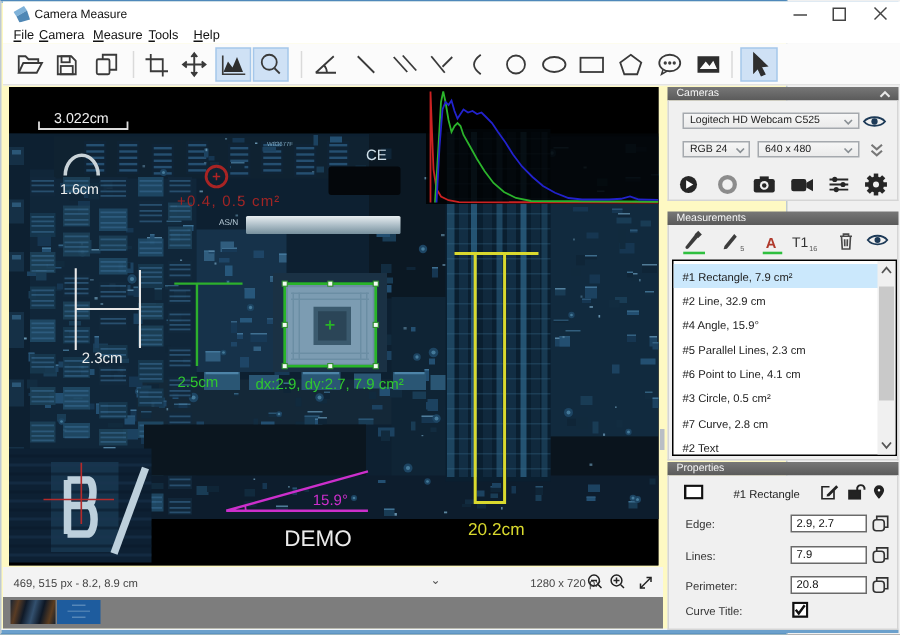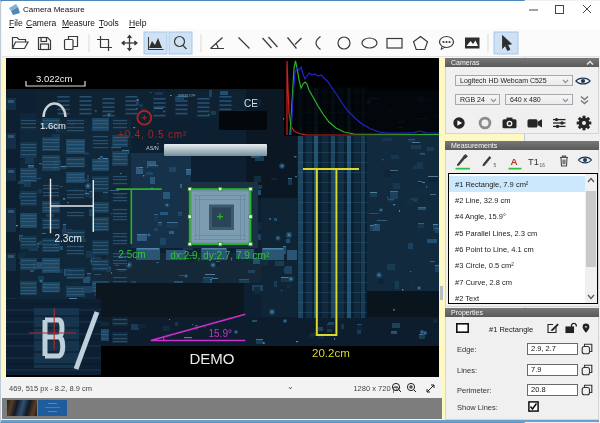--- a/index.html
+++ b/index.html
@@ -1254,21 +1254,21 @@
         <path d="M24.5,4.8 L24.5,3.2 A2.5,2.5 0 0 1 29.3,3.2 L29.3,4.5" stroke-width="1.3"></path>
   <path d="M39,1.5 A3.4,3.4 0 0 1 42.4,4.9 C42.4,7.2 39,10.6 39,10.6 C39,10.6 35.6,7.2 35.6,4.9 A3.4,3.4 0 0 1 39,1.5 Z" fill="#222" stroke="none"></path>
         <circle cx="39" cy="4.8" r="1.4" fill="#fff"></circle>
  </svg>
  <span class="lbl" style="left:12px;top:287px">Edge:</span>
  <div class="tbx" style="left:82px;top:285px;width:51px;height:12px">2.9, 2.7</div>
  <span class="lbl" style="left:12px;top:308px">Lines:</span>
  <div class="tbx" style="left:82px;top:306px;width:51px;height:12px">7.9</div>
  <span class="lbl" style="left:12px;top:328px">Perimeter:</span>
  <div class="tbx" style="left:82px;top:326px;width:51px;height:12px">20.8</div>
- <span class="lbl" style="left:12px;top:345px">Show Lines:</span>
+ <span class="lbl" style="left:12px;top:345px">Curve Title:</span>
  <svg class="abs" style="left:83px;top:343px" width="11" height="11" viewBox="0 0 11 11">
         <rect x="0.9" y="0.9" width="9.2" height="9.2" fill="#fff" stroke="#111" stroke-width="1.5"></rect>
         <path d="M2.5,5.5 L4.5,8 L8.5,2.5" fill="none" stroke="#111" stroke-width="1.6"></path>
       </svg>
  <svg class="abs" style="left:136px;top:285px" width="12" height="12" viewBox="0 0 12 12" fill="none" stroke="#333" stroke-width="1.1">
         <path d="M3.5,3.5 L3.5,1.2 L10.8,1.2 L10.8,8.5 L8.5,8.5"></path>
         <rect x="1.2" y="3.5" width="7.3" height="7.3" rx="2"></rect>
       </svg>
  <svg class="abs" style="left:136px;top:306px" width="12" height="12" viewBox="0 0 12 12" fill="none" stroke="#333" stroke-width="1.1">
         <path d="M3.5,3.5 L3.5,1.2 L10.8,1.2 L10.8,8.5 L8.5,8.5"></path>

